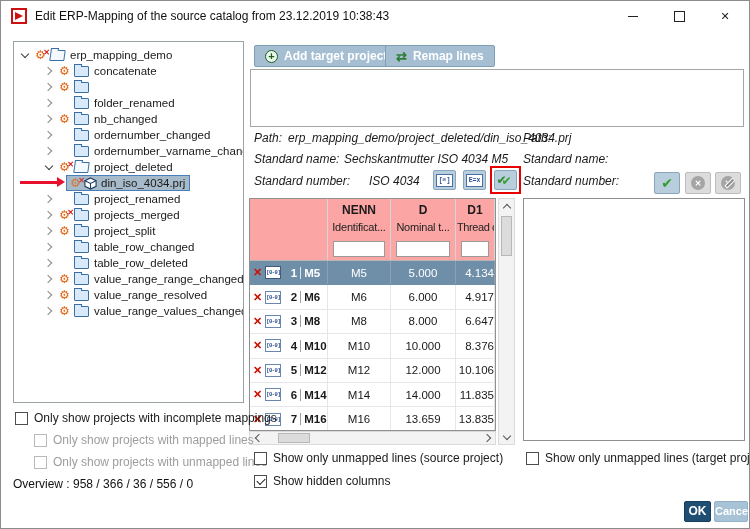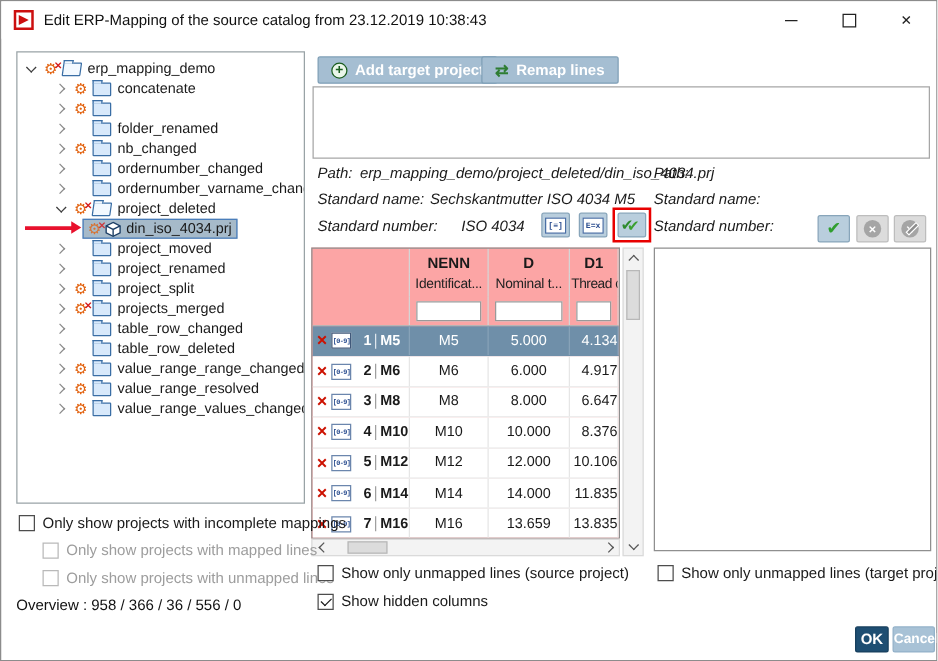--- a/index.html
+++ b/index.html
@@ -199,43 +199,37 @@
             <path d="M7 1 L13 4 L13 10 L7 13 L1 10 L1 4 Z" fill="#fff" stroke="#1d3f66" stroke-width="1.2"></path>
             <path d="M1 4 L7 7 L13 4 M7 7 L7 13" stroke="#1d3f66" stroke-width="1.2" fill="none"></path>
           </svg>
         <span class="t-label">din_iso_4034.prj</span>
       </span>
     </div>
     <div class="t-row lvl1">
       <span class="chev"></span>
       <span class="gearslot"></span>
       <span class="folder"></span>
-      <span class="t-label">project_moved</span>
-    </div>
-    <div class="t-row lvl1">
-      <span class="chev"></span>
-      <span class="gearslot"></span>
-      <span class="folder"></span>
       <span class="t-label">project_renamed</span>
     </div>
     <div class="t-row lvl1">
       <span class="chev"></span>
       <span class="gearslot">
+          <span class="gear gearx"></span>
+        </span>
+      <span class="folder"></span>
+      <span class="t-label">projects_merged</span>
+    </div>
+    <div class="t-row lvl1">
+      <span class="chev"></span>
+      <span class="gearslot">
           <span class="gear"></span>
         </span>
       <span class="folder"></span>
       <span class="t-label">project_split</span>
-    </div>
-    <div class="t-row lvl1">
-      <span class="chev"></span>
-      <span class="gearslot">
-          <span class="gear gearx"></span>
-        </span>
-      <span class="folder"></span>
-      <span class="t-label">projects_merged</span>
     </div>
     <div class="t-row lvl1">
       <span class="chev"></span>
       <span class="gearslot"></span>
       <span class="folder"></span>
       <span class="t-label">table_row_changed</span>
     </div>
     <div class="t-row lvl1">
       <span class="chev"></span>
       <span class="gearslot"></span>

